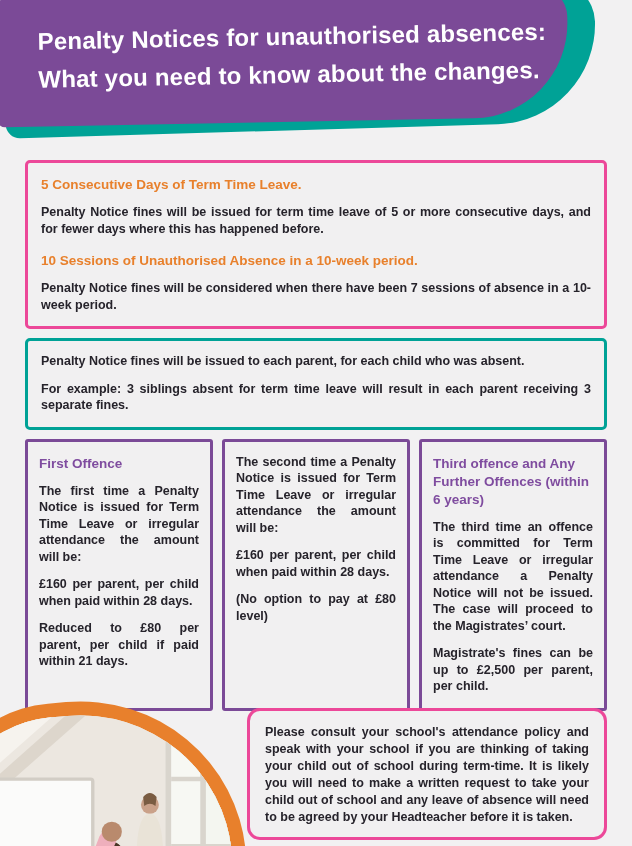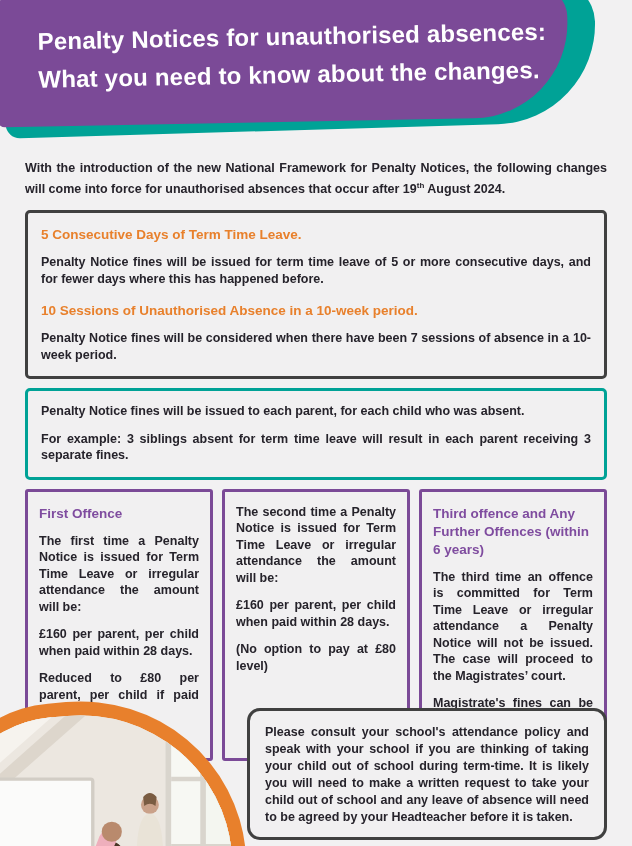--- a/index.html
+++ b/index.html
@@ -52,21 +52,21 @@
     margin-bottom: 12px;
   }
   .intro sup { font-size: 8px; font-weight: bold; }
 
   .box {
     border-radius: 5px;
     padding: 12px 13px 10px;
     margin-bottom: 9px;
     background: #f1f0f1;
   }
-  .orange-border { border: 3px solid #404040; }
+  .orange-border { border: 3px solid #ec4899; }
   .teal-border   { border: 3px solid #00a296; }
   .purple-border { border: 3px solid #7b4a97; }
 
   .box h2 {
     font-size: 13.5px;
     line-height: 18px;
     margin: 1px 0 10px;
   }
   .orange-h { color: #e8802c; }
   .teal-h   { color: #00a296; }
@@ -117,21 +117,20 @@
 
 <div class="page">
 
   <div class="header-teal"></div>
   <div class="header-purple">
     <h1 class="page-title">Penalty Notices for unauthorised absences: What you need to know about the changes.</h1>
   </div>
 
   <div class="content">
 
-    <p class="intro"><span>With the introduction of the new National Framework for Penalty Notices, the following changes will come into force for unauthorised absences that occur after 19</span><sup>th</sup><span> August 2024.</span></p>
 
     <section class="box orange-border">
       <h2 class="orange-h">5 Consecutive Days of Term Time Leave.</h2>
       <p>Penalty Notice fines will be issued for term time leave of 5 or more consecutive days, and for fewer days where this has happened before.</p>
       <h2 class="orange-h h-second">10 Sessions of Unauthorised Absence in a 10-week period.</h2>
       <p>Penalty Notice fines will be considered when there have been 7 sessions of absence in a 10-week period.</p>
     </section>
 
     <section class="box teal-border">
       <p>Penalty Notice fines will be issued to each parent, for each child who was absent.</p>

